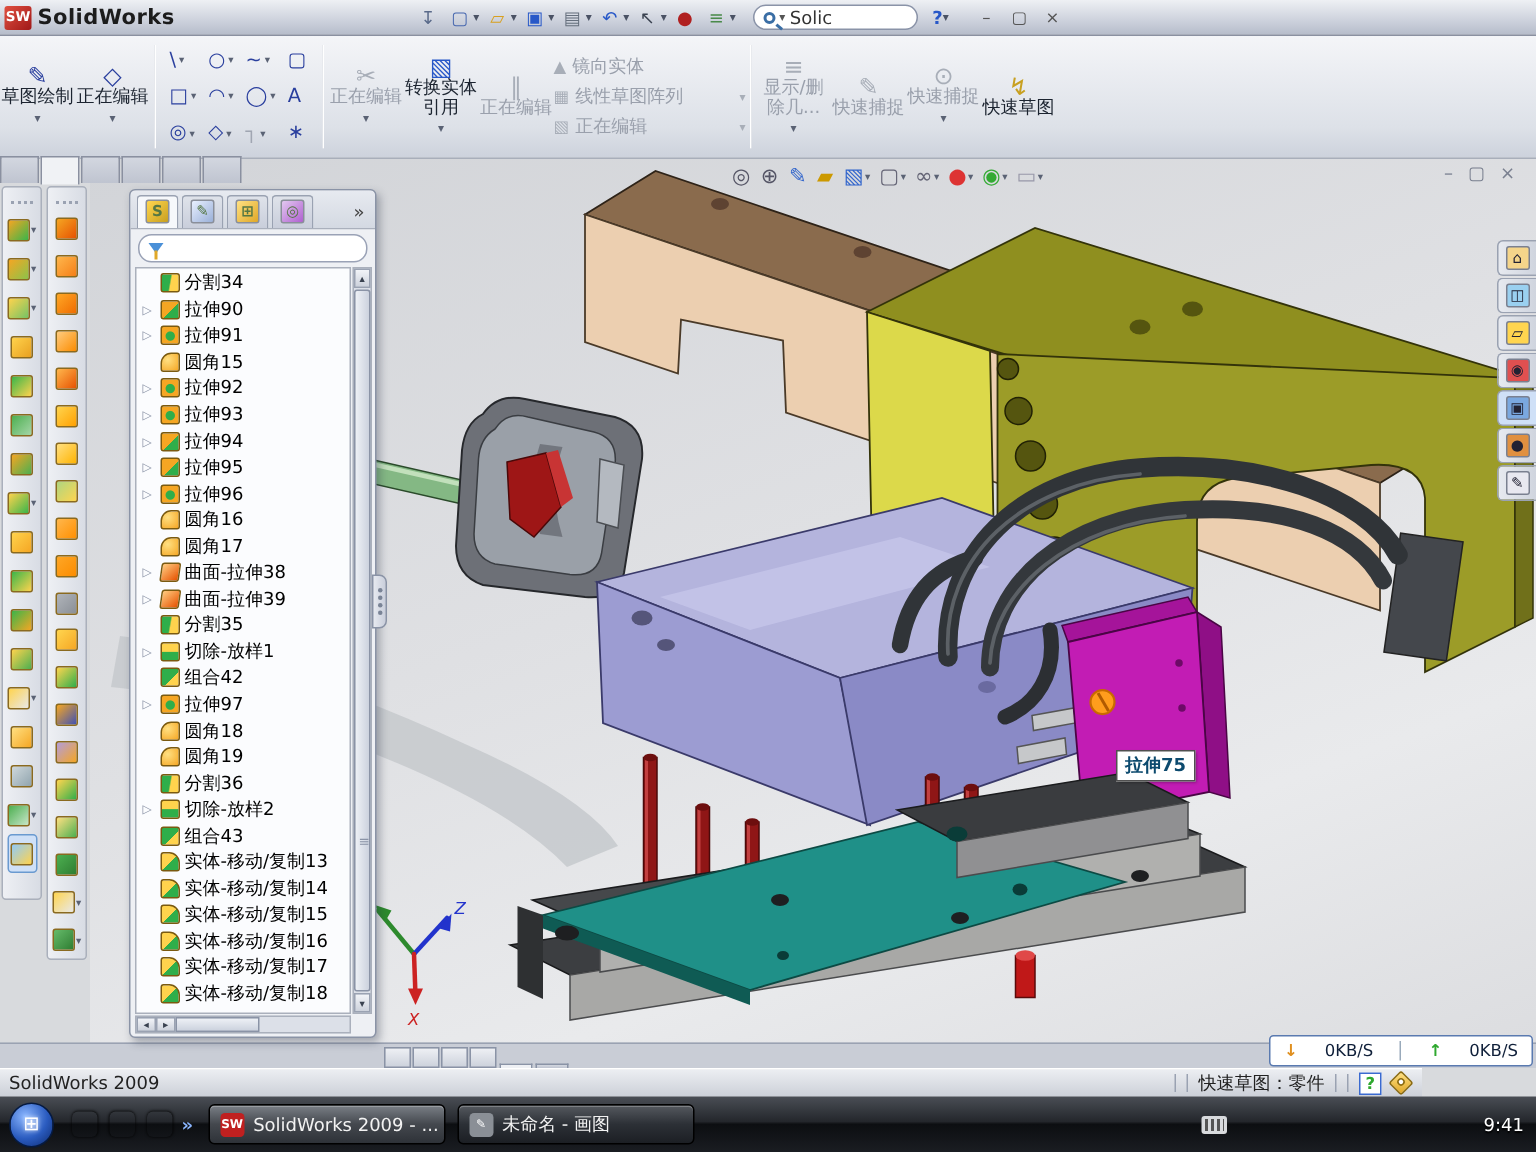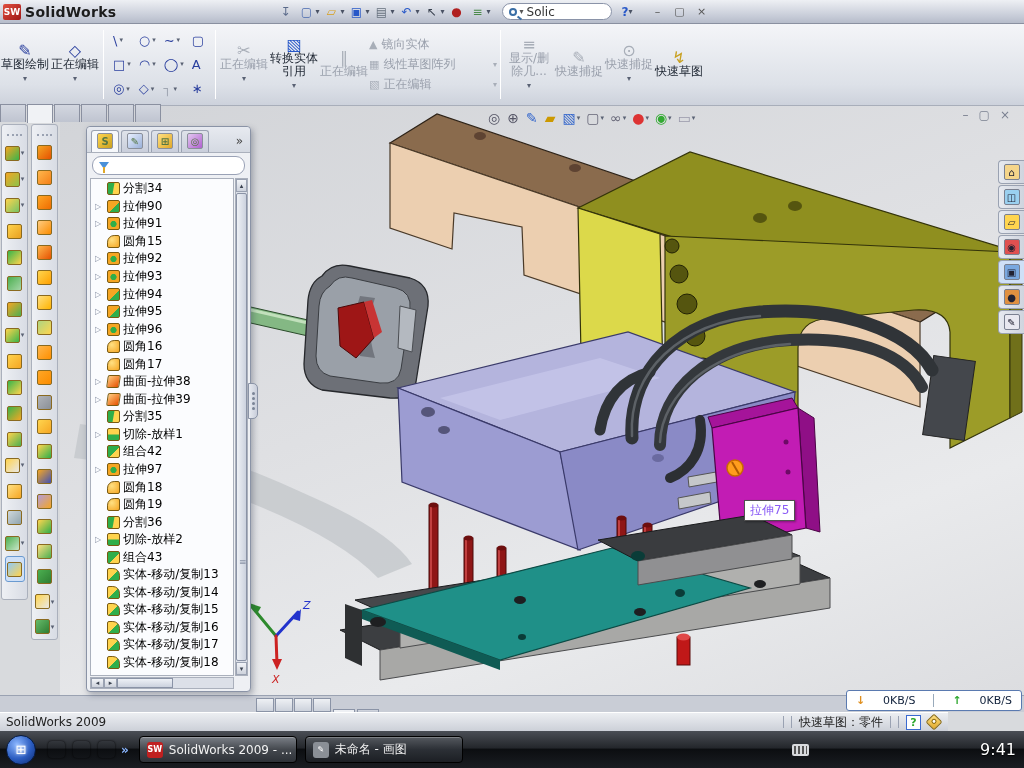--- a/index.html
+++ b/index.html
@@ -62,21 +62,21 @@
   .rtab.active { background:#f0f2f5; font-weight:bold; position:relative; top:0; height:19px; }
 
   
   #viewport { left:60px; top:106px; width:964px; height:589px;
     background:linear-gradient(160deg,#d2d4d8,#dfe0e3 45%,#e9eaec 75%,#dcdde0); z-index:10; }
   #headsup { left:428px; top:4px; display:flex; gap:6px; align-items:center; z-index:20; }
   .hicon { display:flex; align-items:center; gap:1px; font-size:14px; }
   .hicon .harr { font-size:7px; color:#5a6274; }
   #doc-controls { right:14px; top:2px; display:flex; gap:10px; color:#7a8090; font-size:12px; z-index:20; }
   #model-tooltip { padding:1px 5px; background:#fff; border:1px solid #505050;
-    box-shadow:1px 1px 2px rgba(0,0,0,.35); color:#8b5cf6; z-index:25; }
+    box-shadow:1px 1px 2px rgba(0,0,0,.35); color:#0c4a6e; z-index:25;font-weight:bold; }
 
   
   .ltb { top:124px; width:27px; background:linear-gradient(90deg,#eef0f4,#d8dce4);
     border:1px solid #aab0bc; border-radius:3px; display:flex; flex-direction:column;
     align-items:center; padding-top:9px; z-index:30; }
   .ltb::before { content:""; width:15px; border-top:2px dotted #9aa2b2; margin-bottom:4px; }
   #ltb1 { left:1px; } #ltb2 { left:31px; }
   .tool { height:26px; display:flex; align-items:center; gap:1px; }
   #ltb2 .tool { height:25px; }
   .ticon { width:15px; height:15px; border:1px solid #8a6a20; border-radius:2px; }
@@ -191,21 +191,21 @@
     gap:6px; padding:0 7px; color:#f2f2f2; overflow:hidden; white-space:nowrap; }
   .taskbtn.active { background:linear-gradient(#7a7f86,#44484e 50%,#2e3238); }
   .tb-ic { width:16px; height:16px; border-radius:3px; flex:none; color:#fff; font-size:8px;
     font-weight:bold; display:flex; align-items:center; justify-content:center; }
   #tray { margin-left:auto; display:flex; align-items:center; gap:6px; margin-right:8px; }
   #kbd-icon { width:17px; height:12px; background:#d8dadd; border-radius:2px; position:relative; }
   #kbd-icon::after { content:""; position:absolute; inset:2px;
     background:repeating-linear-gradient(90deg,#555 0 2px,transparent 2px 4px); }
   .tray-ic { width:15px; height:15px; border-radius:3px; color:#fff; font-size:9px;
     display:flex; align-items:center; justify-content:center; }
-  #clock { color:#fff; font-size:16px; margin-left:4px; text-shadow:0 1px 1px #000;text-align:right; }
+  #clock { color:#fff; font-size:12px; margin-left:4px; text-shadow:0 1px 1px #000;text-align:right; }
 
   svg text { font-family:"DejaVu Sans",sans-serif; }
 </style>
 </head>
 <body>
 
 <div id="stage">
 
   <div id="titlebar" class="abs">
     <div id="logo-badge">SW</div>

